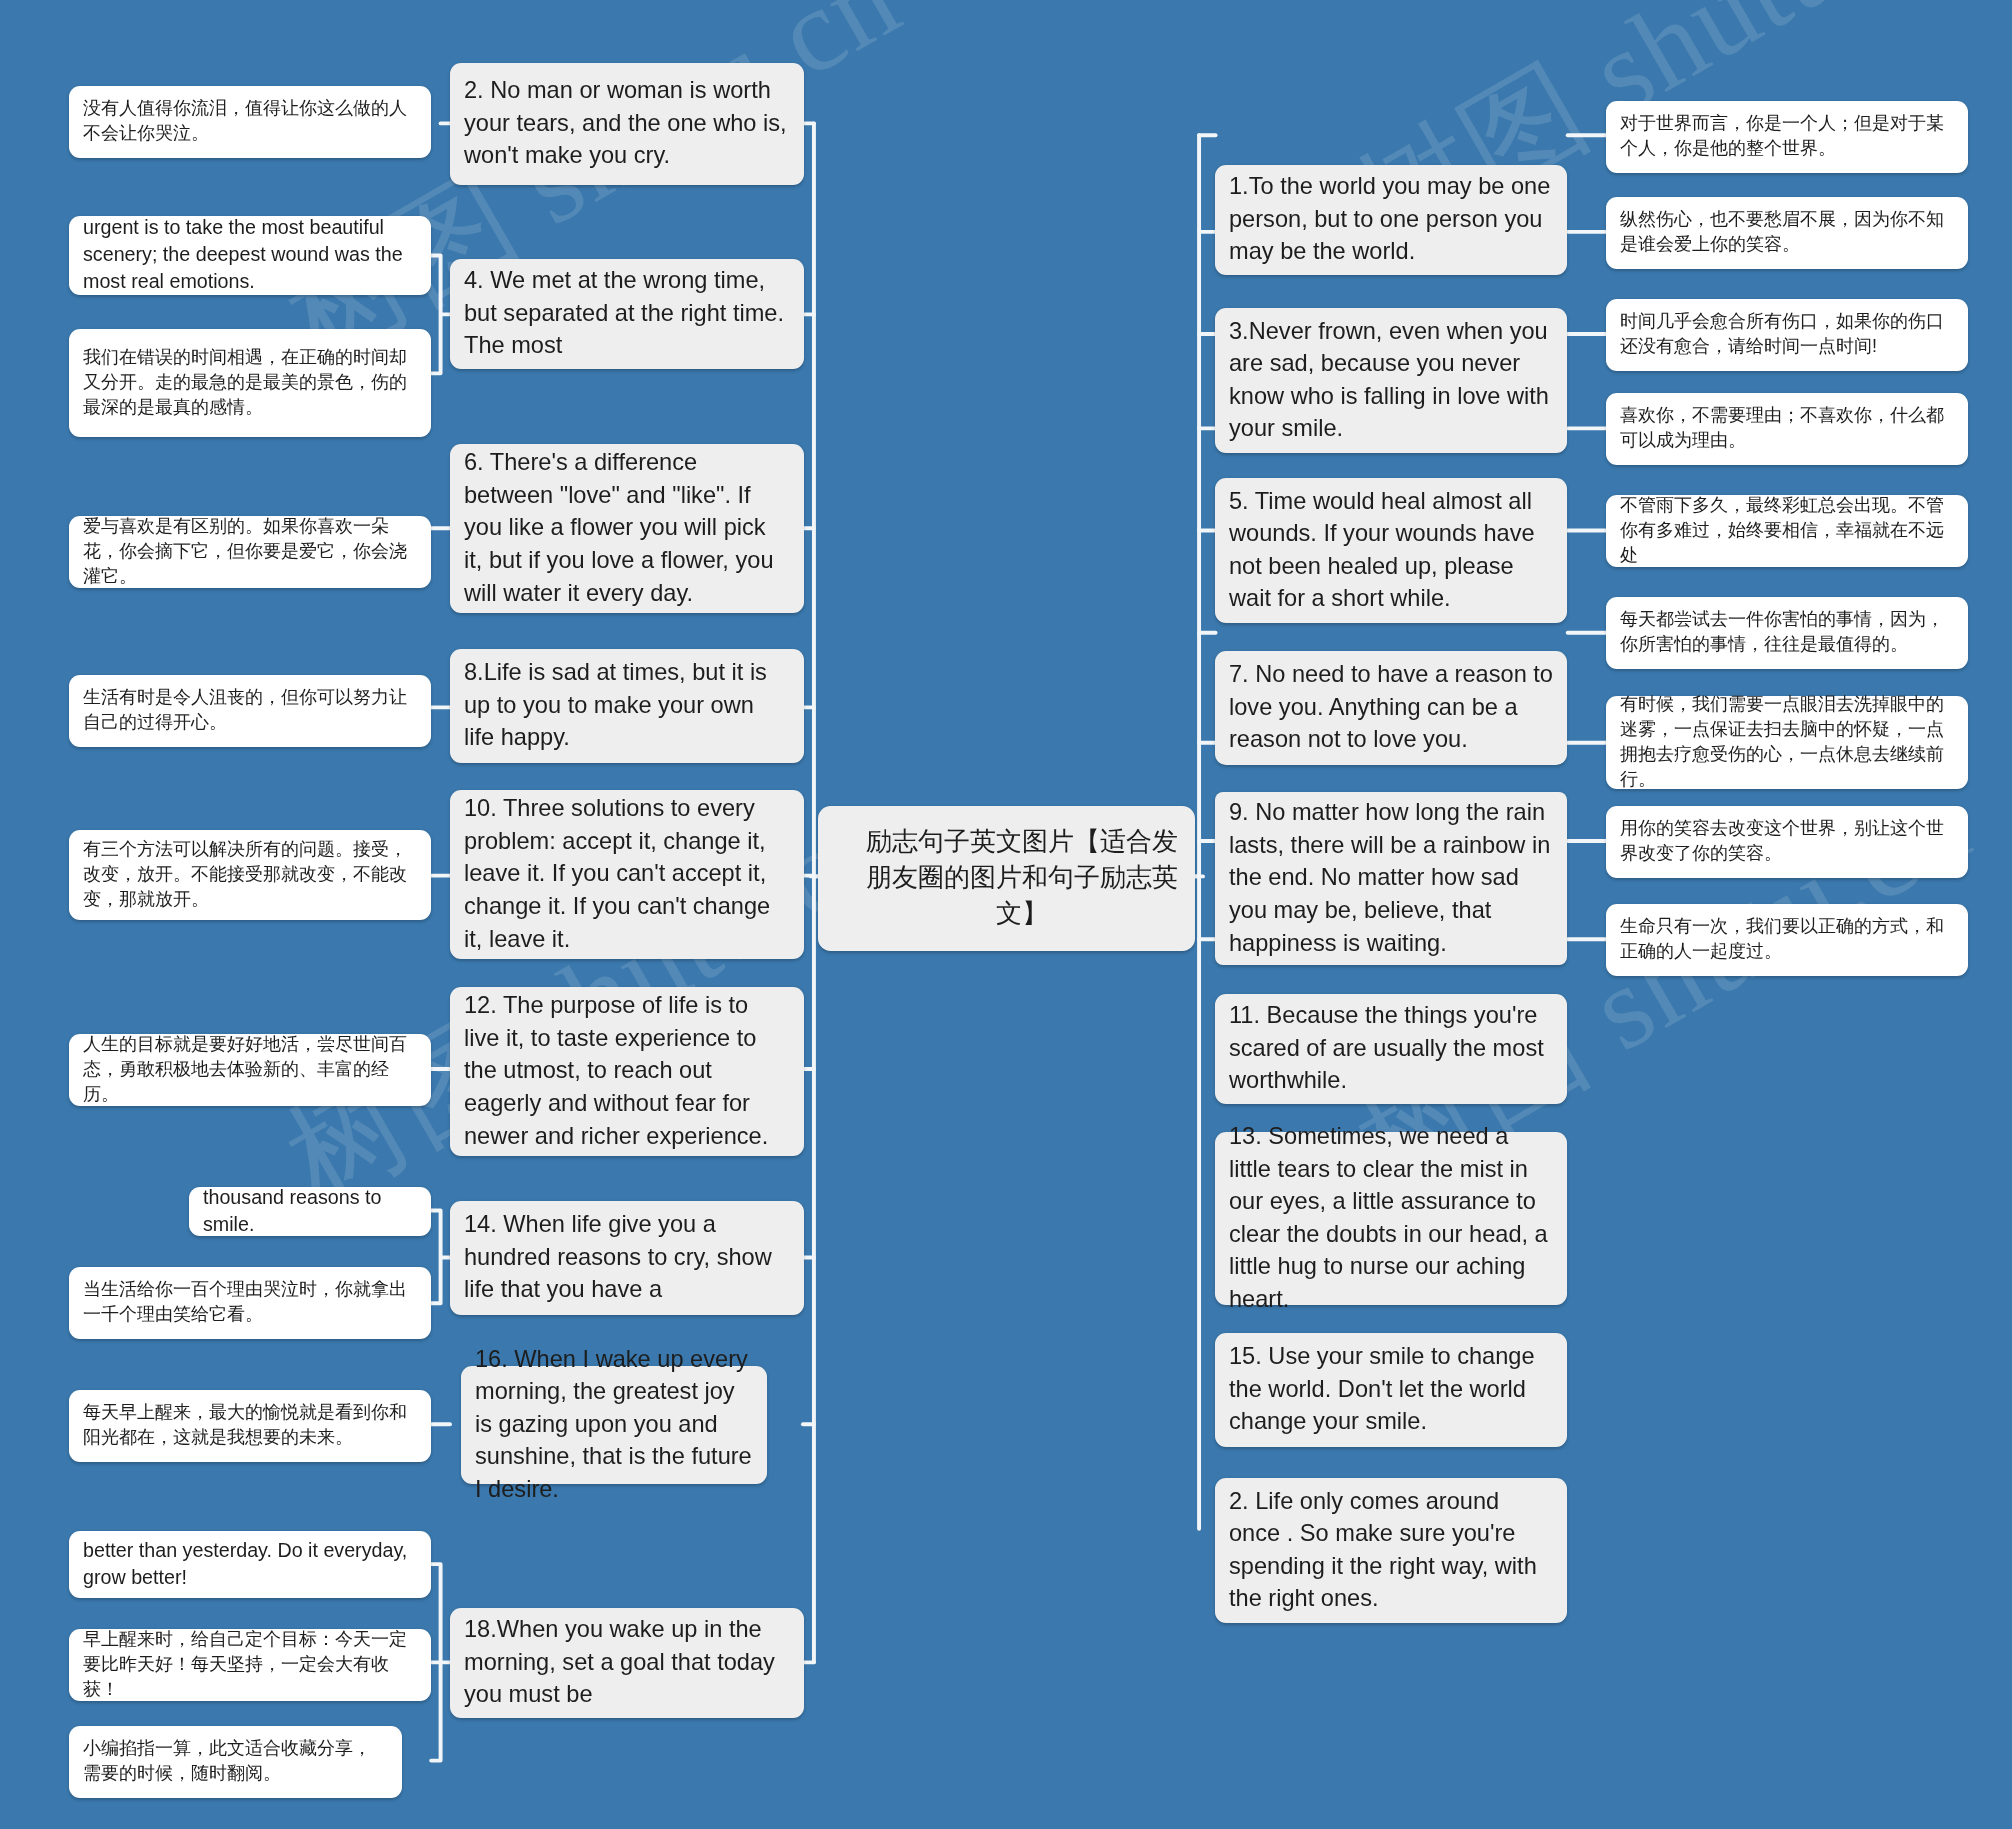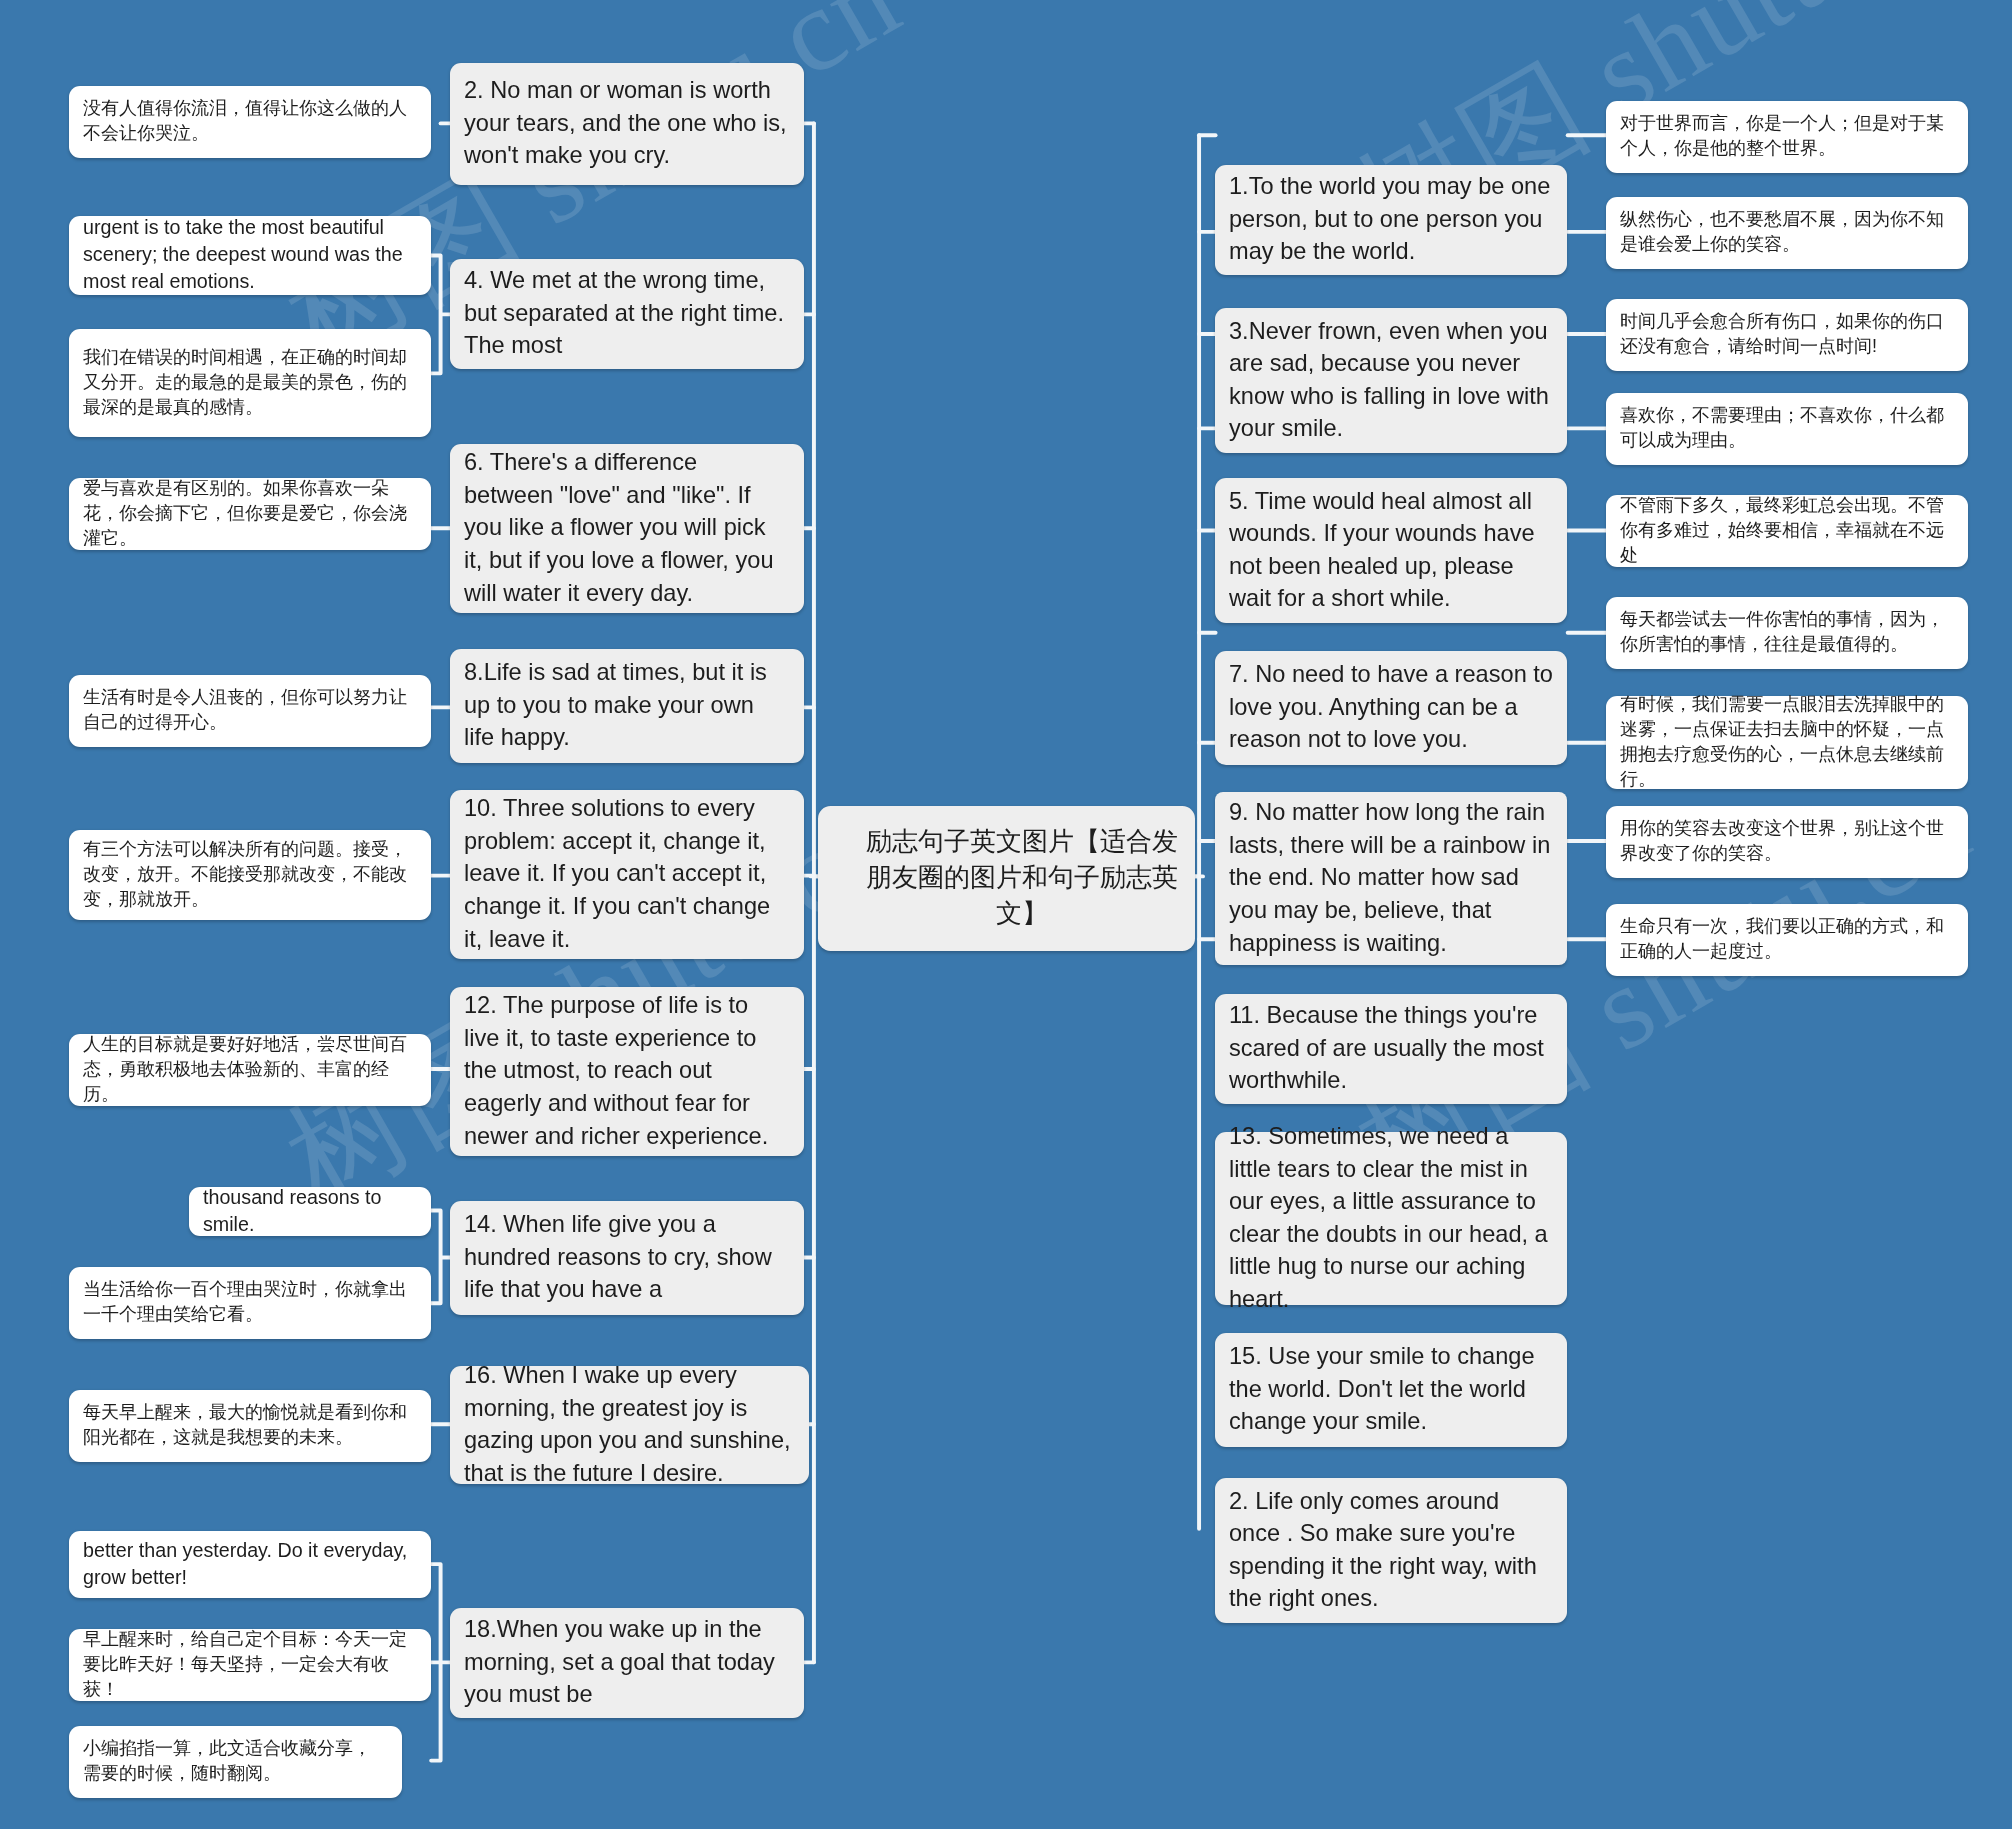--- a/index.html
+++ b/index.html
@@ -149,39 +149,39 @@
   </div>
   <div class="node branch" style="left:450px;top:790px;width:354px;height:169px;">
     <span>10. Three solutions to every problem: accept it, change it, leave it. If you can't accept it, change it. If you can't change it, leave it.</span>
   </div>
   <div class="node branch" style="left:450px;top:987px;width:354px;height:169px;justify-content:center;">
     <span>12. The purpose of life is to live it, to taste experience to the utmost, to reach out eagerly and without fear for newer and richer experience.</span>
   </div>
   <div class="node branch" style="left:450px;top:1201px;width:354px;height:114px;">
     <span>14. When life give you a hundred reasons to cry, show life that you have a</span>
   </div>
-  <div class="node branch" style="left:450px;top:1366px;width:359px;height:118px;">
+  <div class="node branch" style="left:461px;top:1366px;width:306px;height:118px;">
     <span>16. When I wake up every morning, the greatest joy is gazing upon you and sunshine, that is the future I desire.</span>
   </div>
   <div class="node branch" style="left:450px;top:1608px;width:354px;height:110px;">
     <span>18.When you wake up in the morning, set a goal that today you must be</span>
   </div>
 
   <div class="node leaf cn" style="left:69px;top:86px;width:362px;height:72px;">
     <span>没有人值得你流泪，值得让你这么做的人不会让你哭泣。</span>
   </div>
 
   <div class="node leaf en" style="left:69px;top:216px;width:362px;height:79px;">
     <span>urgent is to take the most beautiful scenery; the deepest wound was the most real emotions.</span>
   </div>
   <div class="node leaf cn" style="left:69px;top:329px;width:362px;height:108px;">
     <span>我们在错误的时间相遇，在正确的时间却又分开。走的最急的是最美的景色，伤的最深的是最真的感情。</span>
   </div>
 
-  <div class="node leaf cn" style="left:69px;top:478px;width:362px;height:72px;">
+  <div class="node leaf cn" style="left:69px;top:516px;width:362px;height:72px;">
     <span>爱与喜欢是有区别的。如果你喜欢一朵花，你会摘下它，但你要是爱它，你会浇灌它。</span>
   </div>
 
   <div class="node leaf cn" style="left:69px;top:675px;width:362px;height:72px;">
     <span>生活有时是令人沮丧的，但你可以努力让自己的过得开心。</span>
   </div>
 
   <div class="node leaf cn" style="left:69px;top:830px;width:362px;height:90px;">
     <span>有三个方法可以解决所有的问题。接受，改变，放开。不能接受那就改变，不能改变，那就放开。</span>
   </div>

